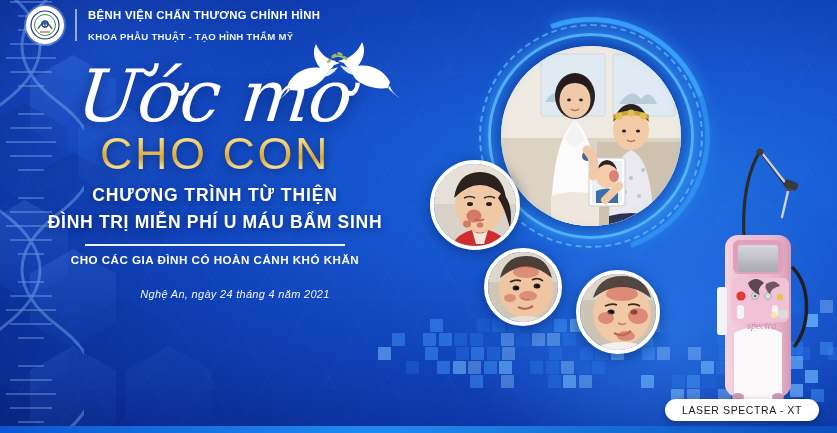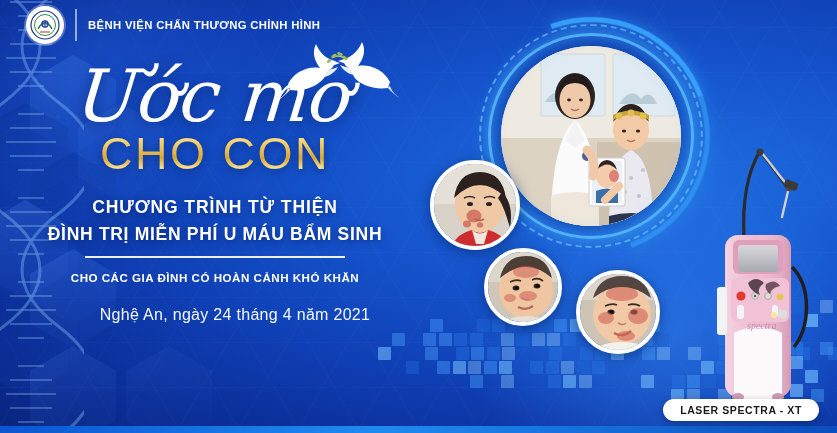--- a/index.html
+++ b/index.html
@@ -55,27 +55,27 @@
     text-shadow:0 3px 14px rgba(0,20,80,.55);
     transform:skewX(-6deg);
   }
   .chocon{
     margin-top:-2px;font-size:45px;font-weight:normal;letter-spacing:2.5px;
     background:linear-gradient(180deg,#fdf0b6 2%,#f3d170 28%,#d8a736 58%,#f6dc8c 76%,#c5902b 100%);
     -webkit-background-clip:text;background-clip:text;color:transparent;
     -webkit-text-fill-color:transparent;
     filter:drop-shadow(0 2px 5px rgba(0,15,70,.5));
   }
-  .sub1{margin-top:17px;color:#fff;font-size:17.5px;font-weight:bold;letter-spacing:.9px;
+  .sub1{margin-top:5px;color:#fff;font-size:17.5px;font-weight:bold;letter-spacing:.9px;
     text-shadow:0 2px 7px rgba(0,20,80,.5);}
   .sub2{margin-top:6px;color:#fff;font-size:17.5px;font-weight:bold;letter-spacing:.7px;
     text-shadow:0 2px 7px rgba(0,20,80,.5);}
   .rule{width:260px;height:1.6px;background:rgba(255,255,255,.92);margin:11px auto 0;}
-  .sub3{margin-top:13px;color:#fff;font-size:11.6px;font-weight:bold;letter-spacing:.5px;}
-  .date{margin-top:22px;color:#f2f6ff;font-size:16px;letter-spacing:.3px;padding-left:40px;}
+  .sub3{margin-top:7px;color:#fff;font-size:11.6px;font-weight:bold;letter-spacing:.5px;}
+  .date{margin-top:22px;color:#f2f6ff;font-size:11px;font-style:italic;letter-spacing:.3px;padding-left:40px;}
 
   
   .doves{position:absolute;left:268px;top:30px;z-index:26;}
 
   
   .mainphoto{position:absolute;left:488px;top:33px;width:206px;height:206px;z-index:20;}
   .mp-img{position:absolute;left:13px;top:13px;width:180px;height:180px;border-radius:50%;
     overflow:hidden;box-shadow:0 0 22px rgba(10,40,120,.6);}
   .mp-ring{position:absolute;inset:0;border-radius:50%;
     border:3px solid rgba(90,190,255,.85);
@@ -89,21 +89,21 @@
 
   
   .circ{position:absolute;border-radius:50%;overflow:hidden;z-index:22;
     border:4px solid #fff;box-shadow:0 3px 14px rgba(4,25,80,.5);}
 
   
   .laser{position:absolute;left:712px;top:147px;width:105px;height:255px;z-index:21;}
 
   .pill{position:absolute;right:18px;bottom:12px;z-index:40;
     background:#fff;border-radius:14px;padding:5px 17px;
-    color:#1a1a1a;font-size:10.5px;font-weight:bold;letter-spacing:.6px;
+    color:#1a1a1a;font-size:10.5px;font-weight:normal;letter-spacing:.6px;
     box-shadow:0 2px 7px rgba(0,0,0,.3);white-space:nowrap;}
 </style>
 </head>
 <body>
 
 <div class="stage">
 
   <div class="bg-hexes"></div>
   <div class="glow-tl"></div>
   <div class="glow-br"></div>
@@ -269,20 +269,21 @@
         <circle cx="15" cy="15" r="10.5" fill="none" stroke="#2c8f4a" stroke-width="1"></circle>
         <path d="M8 19 Q15 6 22 19" fill="none" stroke="#2b7d3f" stroke-width="1.4"></path>
         <circle cx="15" cy="14" r="3.1" fill="none" stroke="#1f3f9c" stroke-width="1.3"></circle>
         <path d="M15 10.5v7M11.8 14h6.4" stroke="#1f3f9c" stroke-width="1.1"></path>
         <path d="M10 22h10" stroke="#b03030" stroke-width="1"></path>
       </svg>
     </div>
     <div class="hdr-sep"></div>
     <div class="hdr-txt">
       <div class="hdr-l1">BỆNH VIỆN CHẤN THƯƠNG CHỈNH HÌNH</div>
+      <div class="hdr-l2">KHOA PHẪU THUẬT - TẠO HÌNH THẨM MỸ</div>
     </div>
   </div>
 
   <svg class="doves" width="150" height="78" viewBox="0 0 150 78">
     <g fill="#ffffff">
       <path d="M20 54 C26 42 40 36 52 38 C46 30 44 22 48 14 C52 24 60 30 68 31 C62 36 58 42 56 48 C50 56 36 62 22 60 Z"></path>
       <path d="M52 38 C58 40 64 40 70 37 C66 44 58 48 50 48 Z" opacity=".9"></path>
       <path d="M22 60 C18 64 14 68 10 70 C16 66 19 62 20 58 Z"></path>
       <ellipse cx="59" cy="35" rx="7" ry="5.2" transform="rotate(-18 59 35)"></ellipse>
       <path d="M65 31 l7 2 l-7 2.4 z"></path>

